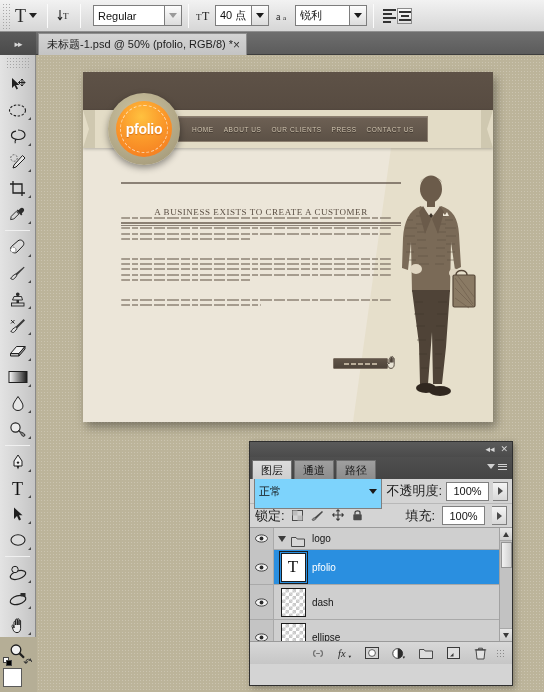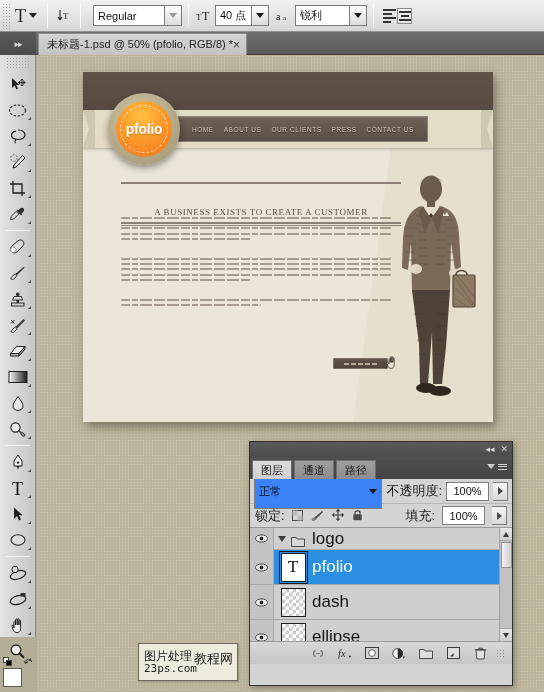--- a/index.html
+++ b/index.html
@@ -271,21 +271,21 @@
     position: absolute; right: 5px; top: 5px; color: #d0d0d0; font-size: 10px;
     display: flex; align-items: center; gap: 1px;
   }
   .panel-menu i { display:block; width: 9px; height: 1px; background:#d0d0d0; margin:1.5px 0; }
   .row-blend {
     display: flex; align-items: center; height: 25px;
     padding: 0 4px; gap: 4px;
     background: #d4d4d4; border-bottom: 1px solid #b8b8b8;
   }
   .blend-combo {
-    flex: 1 1 auto; height: 35px; background: #3b82f6; border: 1px solid #7f7f7f;
+    flex: 1 1 auto; height: 35px; background: #7dd3fc; border: 1px solid #7f7f7f;
     display: flex; align-items: center; justify-content: space-between;
     padding: 0 4px; font-size: 11px; color: #111;
   }
   .lbl { font-size: 13px; color: #1c1c1c; white-space: nowrap; }
   .numfld {
     height: 19px; width: 43px; background: #fff; border: 1px solid #7f7f7f;
     display: flex; align-items: center; justify-content: center;
     font-size: 11px; color: #111;
   }
   .spin {
@@ -323,21 +323,21 @@
       linear-gradient(45deg,#c9c9c9 25%,transparent 25%,transparent 75%,#c9c9c9 75%),
       linear-gradient(45deg,#c9c9c9 25%,transparent 25%,transparent 75%,#c9c9c9 75%);
     background-size: 7px 7px; background-position: 0 0, 3.5px 3.5px;
     background-color: #fff;
   }
   .thumb.text {
     display: flex; align-items: center; justify-content: center;
     font-family: "Liberation Serif", serif; font-size: 17px; color: #111;
     outline: 1px solid #1c1c1c; outline-offset: 1px;
   }
-  .layer-name { font-size: 17px; color: #141414; }
+  .layer-name { font-size: 10px; color: #141414; }
   .layer-row.sel .layer-name { color: #fff; }
   .group-row { height: 22px; display: flex; align-items: center;
                border-bottom: 1px solid #a9a9a9; background: #cfcfcf; }
   .arrow-open { width:0;height:0;border-left:4.5px solid transparent;
                 border-right:4.5px solid transparent;border-top:6px solid #3b3b3b; margin: 0 5px 0 4px;}
   .folder-ic { width: 14px; height: 11px; margin-right: 7px; position: relative; }
   .scrollbar {
     position: absolute; right: 0; top: 0; width: 13px; height: 113px;
     background: #c2c2c2; border-left: 1px solid #a2a2a2;
     display: flex; flex-direction: column; align-items: center;
@@ -726,25 +726,20 @@
             <ellipse cx="57" cy="219" rx="11" ry="5" fill="#30271f"></ellipse>
 
             <rect x="70" y="103" width="22" height="32" rx="1.5" fill="#8a7a64" stroke="#574839" stroke-width="1.2"></rect>
             <path d="M72 106 L90 132 M72 116 L90 134 M72 126 L86 136 M74 103 L92 126" stroke="#6b5b4a" stroke-width="1" opacity="0.6"></path>
             <path d="M73 103 C73 97 84 97 84 103" fill="none" stroke="#574839" stroke-width="1.6"></path>
           </g>
         </svg>
       </div>
     </div>
 
-    <div class="watermark">
-      <div class="wm-top">图片处理</div>
-      <div class="wm-bot">23ps.com</div>
-      <div class="wm-ovl">教程网</div>
-    </div>
   </div>
 
   <div class="panel">
 
     <div class="panel-titlebar">
       <span>◂◂</span>
       <span>✕</span>
     </div>
 
     <div class="panel-tabs">

